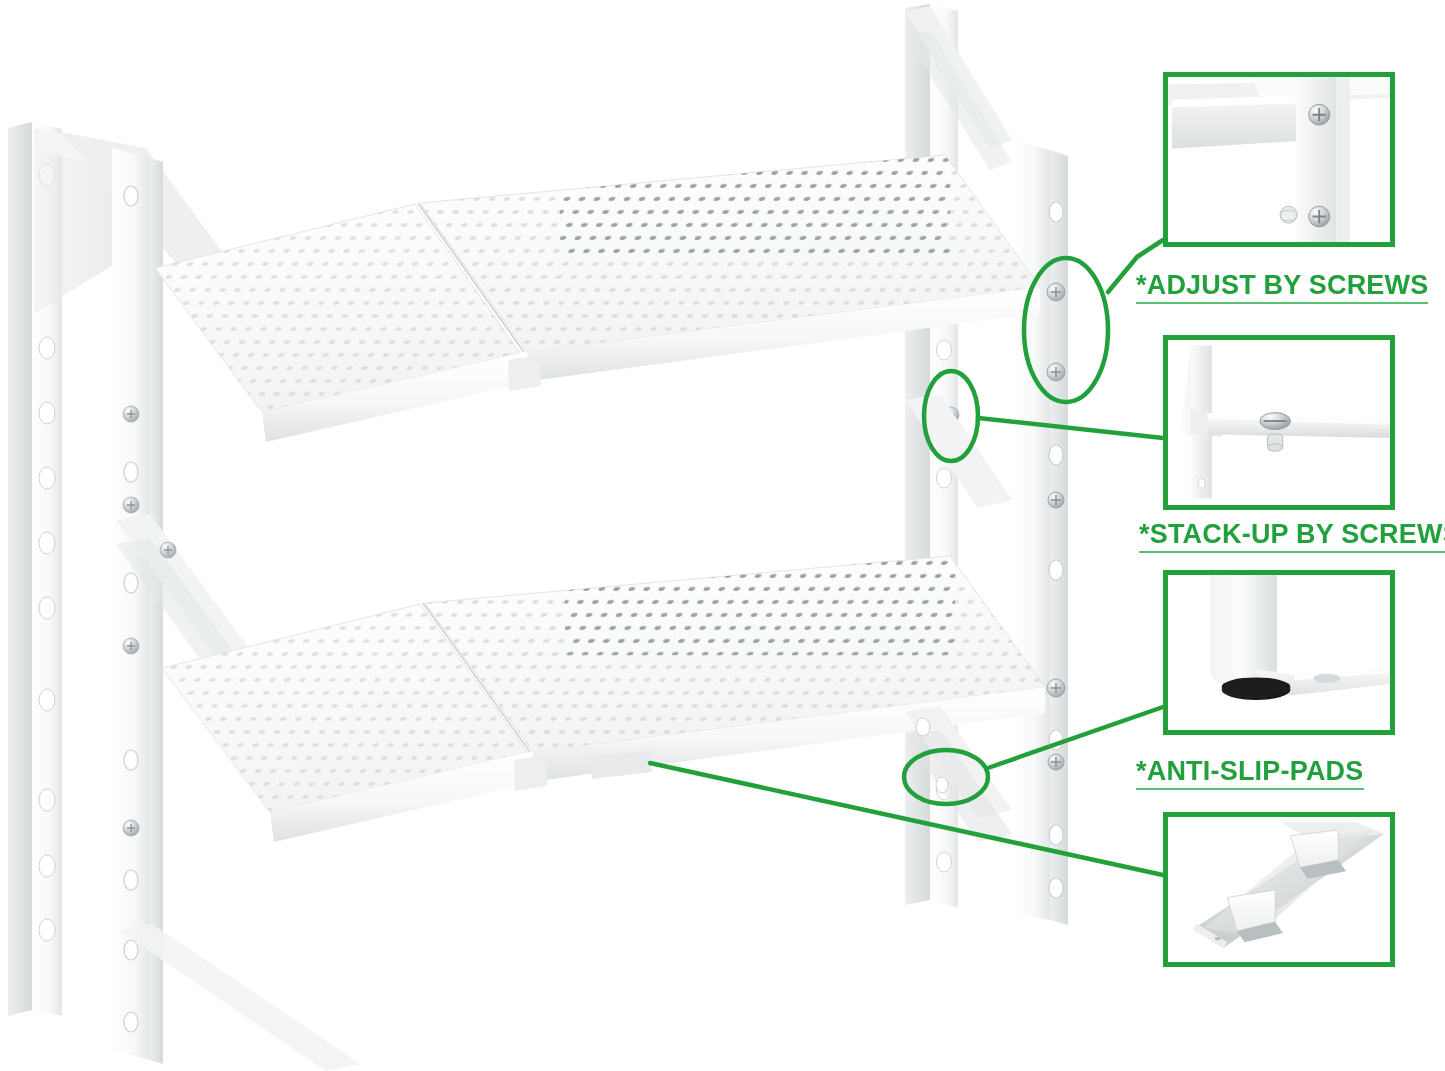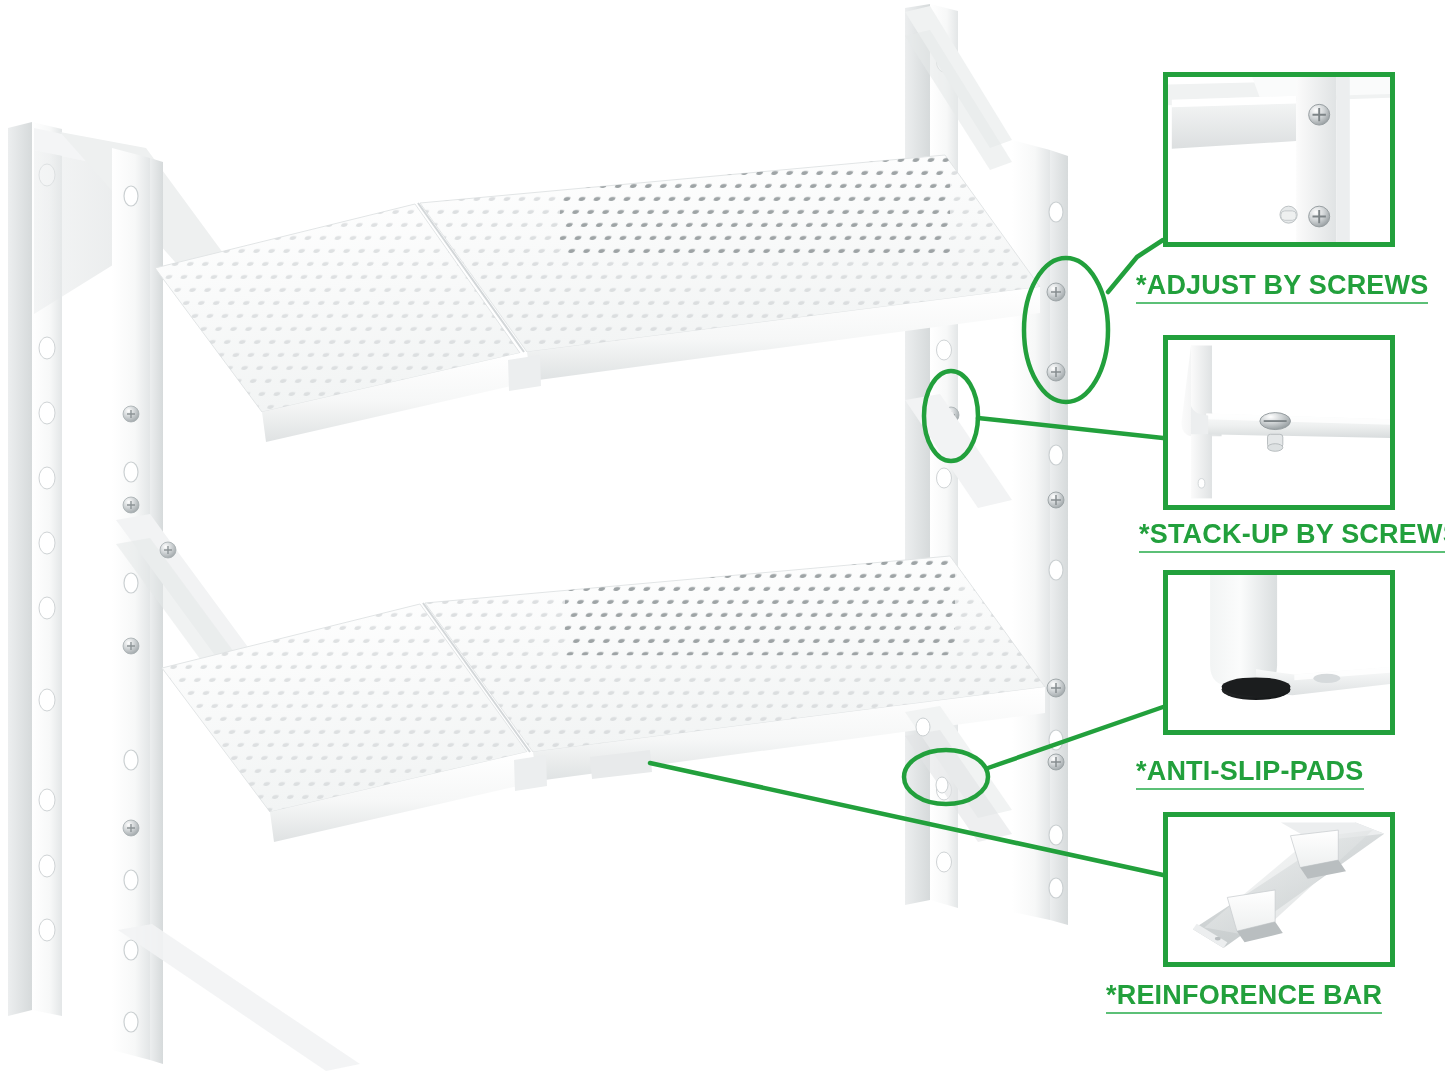--- a/index.html
+++ b/index.html
@@ -403,15 +403,14 @@
       <polygon points="128,20 178,14 178,46 138,54" fill="url(#c4flange)" stroke="#c8cdcf" stroke-width="0.8"></polygon>
       <polygon points="138,54 178,46 186,58 146,66" fill="#b9bec0"></polygon>
 
       <polygon points="62,86 112,78 112,112 72,122" fill="url(#c4flange)" stroke="#c8cdcf" stroke-width="0.8"></polygon>
       <polygon points="72,122 112,112 120,124 80,134" fill="#b9bec0"></polygon>
 
       <polygon points="26,120 58,140 62,134 30,114" fill="#eceeef"></polygon>
       <ellipse cx="52" cy="130" rx="3" ry="2" fill="#b9bec0"></ellipse>
     </svg>
   </div>
-  <div class="callout-label" style="left:1106px;top:982px;">*REINFORENCE BAR</div>
 
 </div>
 
 </body></html>

